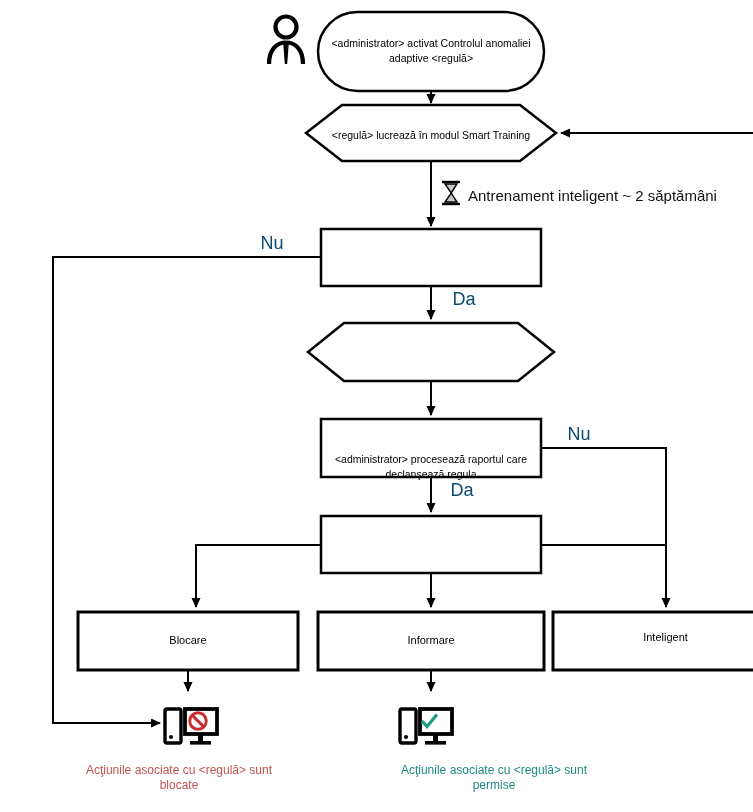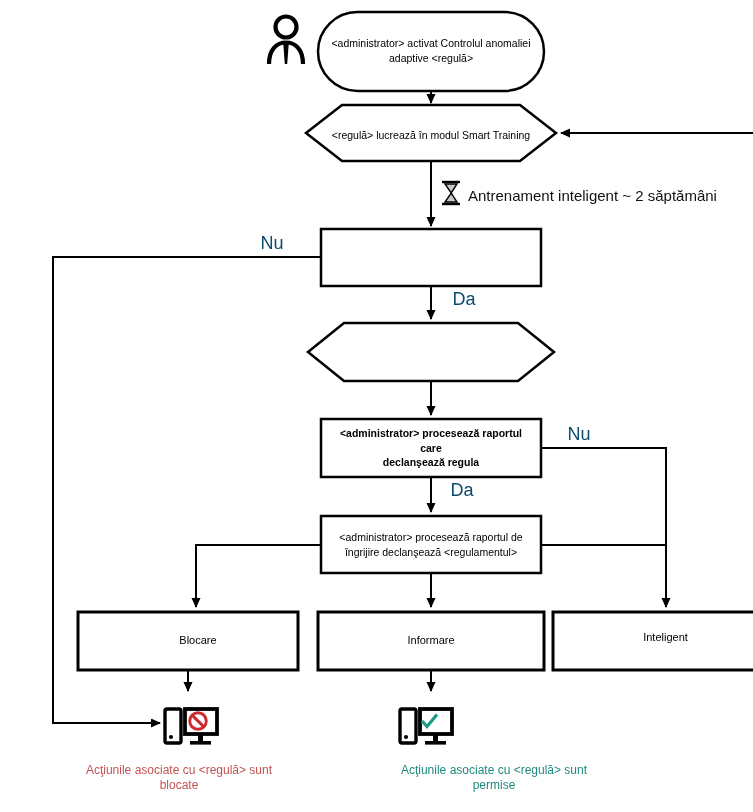--- a/index.html
+++ b/index.html
@@ -116,31 +116,29 @@
   <div class="lbl" style="left:276px; top:107px; width:214px; height:56px;">&lt;regulă&gt; lucrează în modul Smart Training</div>
 
   <div class="note-lbl" style="left:420px; top:183px; width:300px; height:24px;">Antrenament inteligent ~ 2 săptămâni</div>
 
 
   <div class="edge-lbl" style="left:199px; top:231px; width:50px; height:24px;">Nu</div>
 
   <div class="edge-lbl" style="left:394px; top:287px; width:44px; height:24px;">Da</div>
 
 
-  <div class="lbl" style="left:281px; top:421px; width:204px; height:54px;font-weight:bold;">&lt;administrator&gt; procesează raportul care
+  <div class="lbl" style="left:281px; top:440px; width:204px; height:54px;">&lt;administrator&gt; procesează raportul care
 declanşează regula</div>
 
   <div class="edge-lbl" style="left:506px; top:422px; width:50px; height:24px;">Nu</div>
 
   <div class="edge-lbl" style="left:392px; top:478px; width:44px; height:24px;">Da</div>
 
-  <div class="lbl" style="left:283px; top:518px; width:200px; height:53px;">&lt;administrator&gt; procesează raportul de
-îngrijire declanşează &lt;regulamentul&gt;</div>
 
-  <div class="lbl lbl-lg" style="left:32px; top:614px; width:236px; height:54px;">Blocare</div>
+  <div class="lbl lbl-lg" style="left:32px; top:614px; width:216px; height:54px;">Blocare</div>
 
   <div class="lbl lbl-lg" style="left:272px; top:614px; width:222px; height:54px;">Informare</div>
 
   <div class="lbl lbl-lg" style="left:507px; top:614px; width:221px; height:48px;">Inteligent</div>
 
   <div class="caption cap-blocked" style="left:7px; top:763px; width:248px;">Acţiunile asociate cu &lt;regulă&gt; sunt
 blocate</div>
 
   <div class="caption cap-allowed" style="left:321px; top:763px; width:250px;">Acţiunile asociate cu &lt;regulă&gt; sunt
 permise</div>

